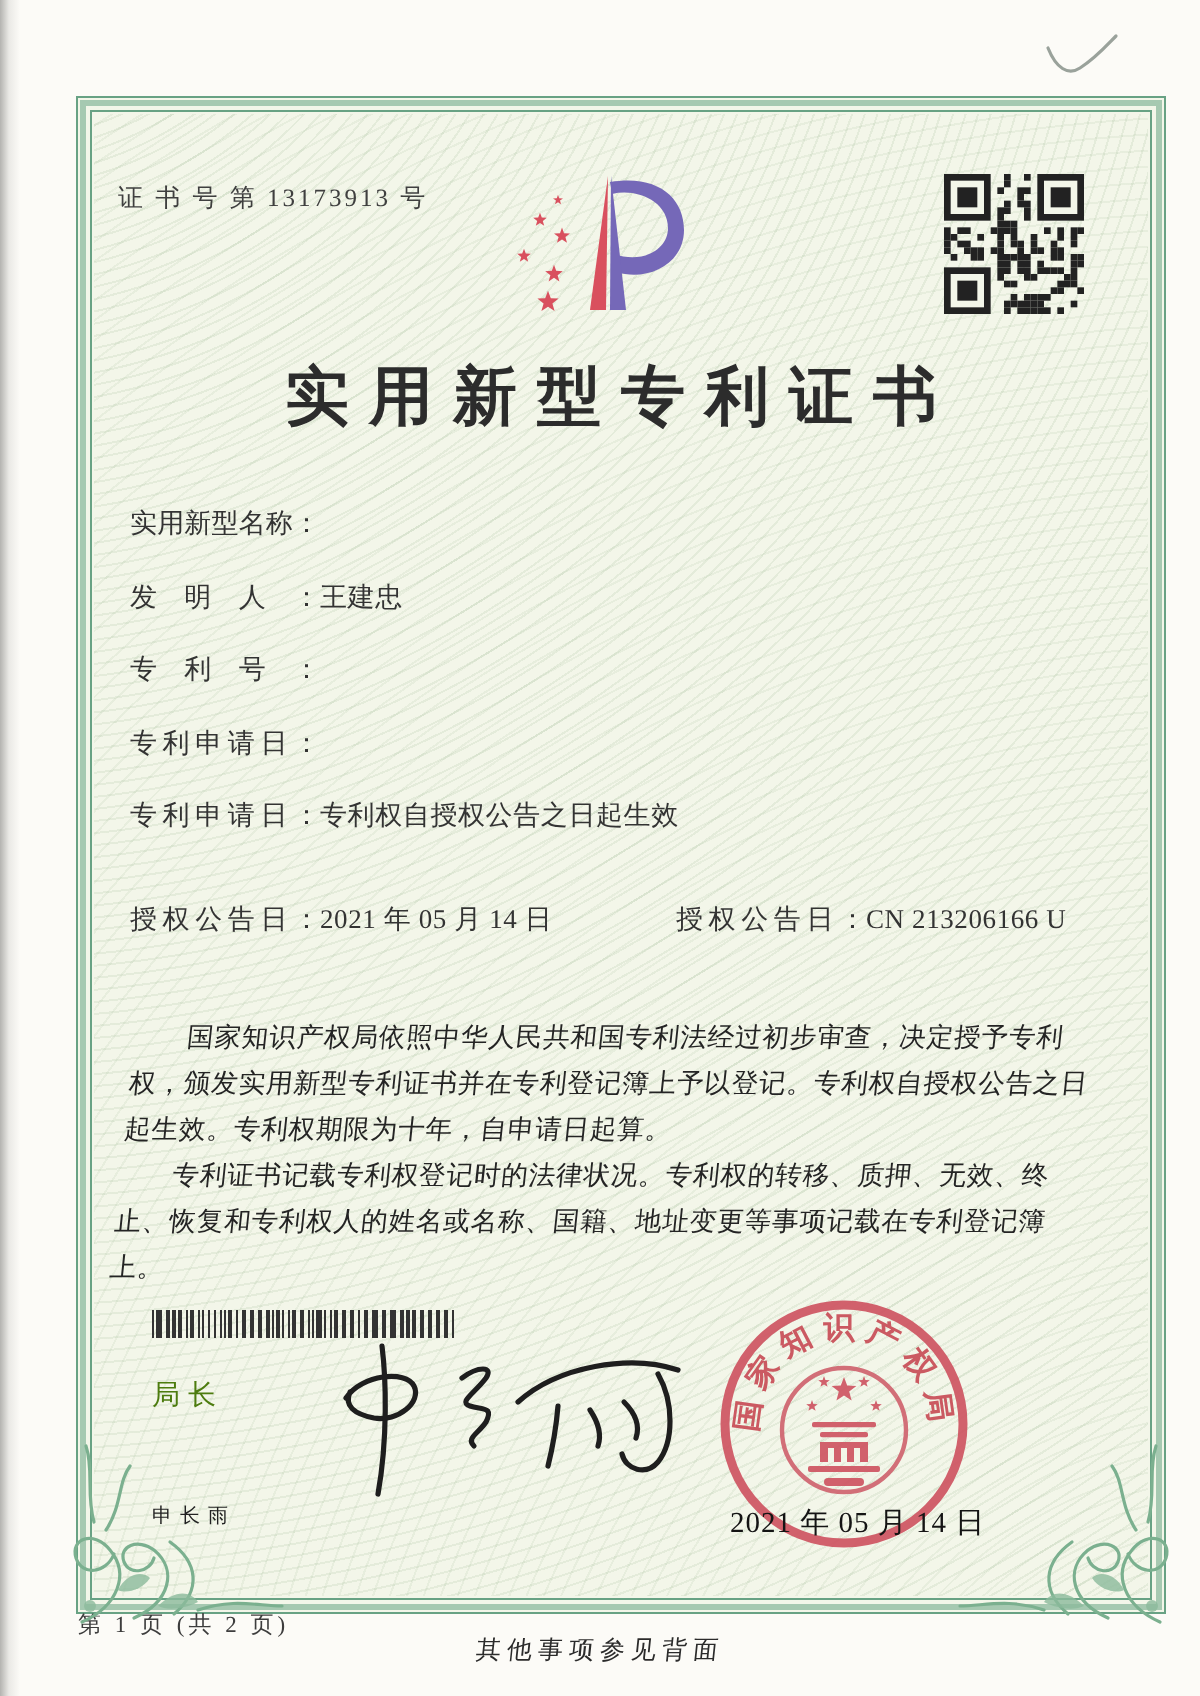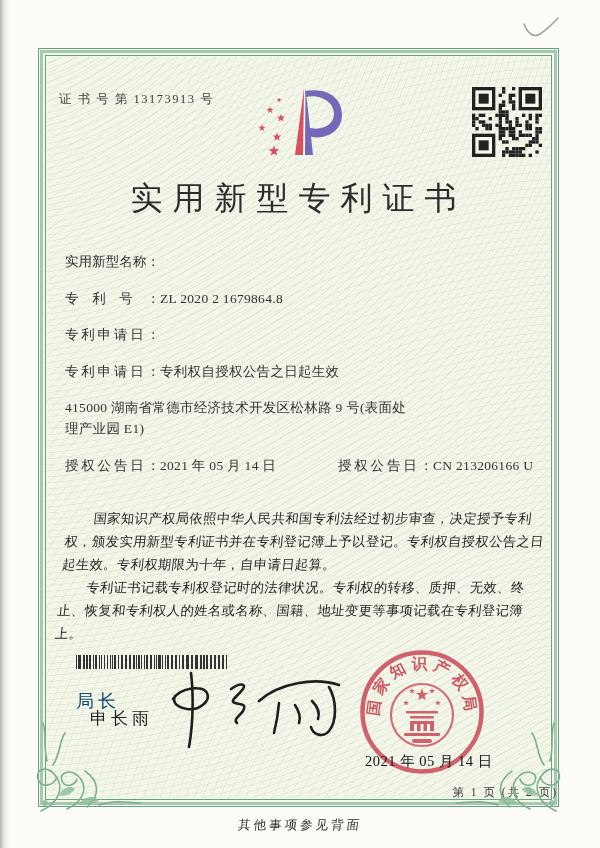--- a/index.html
+++ b/index.html
@@ -9,55 +9,55 @@
     font-family:"Liberation Serif","DejaVu Serif",serif;
   }
   .scan{position:absolute;inset:0;background:#fcfbf7;}
   
   .scan::before{content:"";position:absolute;left:0;top:0;bottom:0;width:10px;
     background:linear-gradient(90deg,rgba(80,80,78,.42),rgba(140,140,138,.16) 45%,transparent);z-index:9;}
   .pen-mark{position:absolute;left:518px;top:14px;width:46px;height:32px;z-index:8;}
 
   
   .frame{position:absolute;left:38px;top:48px;width:519px;height:757px;
-    border:1px solid #68a284;background:#f3f6e9;}
+    border:1px solid #68a284;background:#f3f6e9;padding-left:24px;}
   .frame::before{content:"";position:absolute;inset:1px;border:3px solid #a6c9b1;pointer-events:none;z-index:2;}
   .frame::after{content:"";position:absolute;inset:6px;border:1px solid #68a284;pointer-events:none;z-index:2;}
   .guilloche{position:absolute;inset:8px;z-index:0;
     background:
       repeating-radial-gradient(circle at -10% -20%,rgba(128,164,118,.13) 0 1px,transparent 1px 6px),
       repeating-radial-gradient(circle at 110% 120%,rgba(128,164,118,.10) 0 1px,transparent 1px 8px);}
   .frame > *{z-index:3;}
 
   .cert-no{position:absolute;left:20px;top:42px;font-size:12.5px;letter-spacing:1.5px;color:#3f3f3f;}
   .logo{position:absolute;left:216px;top:34px;width:92px;height:82px;}
   .qr{position:absolute;left:433px;top:38px;width:70px;height:70px;}
   .title{position:absolute;left:0;right:0;top:128px;margin:0;text-align:center;
-    font-size:32px;font-weight:400;letter-spacing:10px;color:#2c2c2c;}
+    font-size:32px;font-weight:700;letter-spacing:10px;color:#2c2c2c;}
 
   .fields{position:absolute;left:26px;top:202px;width:480px;}
   .frow{display:flex;margin-bottom:15.5px;font-size:13.5px;line-height:21px;color:#333;}
   .flabel{flex:0 0 95px;text-align:justify;text-align-last:justify;}
   .fvalue{white-space:pre-line;letter-spacing:.3px;flex:1;}
   .fvalue.half{flex:0 0 178px;}
   .flabel.second{flex:0 0 95px;}
 
   .paras{position:absolute;left:22px;top:458px;width:482px;
     font-size:13.3px;line-height:23px;color:#242424;transform:skewX(-6deg);}
   .paras p{margin:0;text-indent:2em;letter-spacing:.4px;}
 
   .barcode{position:absolute;left:37px;top:606px;width:153px;height:14px;}
-  .signer-title{position:absolute;left:37px;top:640px;font-size:18px;letter-spacing:4px;color:#0c4a6e;}
-  .signer-name{position:absolute;left:37px;top:658px;font-size:17px;letter-spacing:4px;color:#222;margin-left:14px;}
+  .signer-title{position:absolute;left:37px;top:640px;font-size:14px;letter-spacing:4px;color:#4d7c0f;}
+  .signer-name{position:absolute;left:37px;top:702px;font-size:10px;letter-spacing:4px;color:#222;}
   .signature{position:absolute;left:118px;top:612px;width:195px;height:100px;}
 
   .seal{position:absolute;left:316px;top:596px;width:134px;height:134px;opacity:.93;}
   .seal-date{position:absolute;left:326px;top:703px;font-size:14.5px;letter-spacing:.5px;color:#141414;}
 
-  .page-num{position:absolute;left:0;right:0;top:736px;text-align:right;
+  .page-num{position:absolute;left:0;right:0;top:756px;text-align:left;
     font-size:11.5px;letter-spacing:2px;color:#3d3d3d;}
 
   .orn{position:absolute;bottom:-9px;width:112px;height:124px;z-index:4;}
   .orn.left{left:-6px;}
   .orn.right{right:-6px;transform:scaleX(-1);}
 
   .back-note{position:absolute;left:0;right:0;top:817px;text-align:center;
     font-size:12.5px;letter-spacing:3px;color:#2b2b2b;transform:skewX(-6deg);}
 </style>
 </head>
@@ -217,33 +217,34 @@
         <rect x="6.666666666666667" y="53.333333333333336" width="10" height="10" fill="#222"></rect>
       </svg>
 
     <h1 class="title">实用新型专利证书</h1>
 
     <div class="fields">
       <div class="frow">
         <span class="flabel">实用新型名称：</span>
       </div>
       <div class="frow">
+        <span class="flabel">发明人：</span>
+        <span class="fvalue">王建忠</span>
+      </div>
+      <div class="frow">
         <span class="flabel">专利号：</span>
-        <span class="fvalue">ZL 2020 2 1679864.8</span>
       </div>
       <div class="frow">
         <span class="flabel">专利申请日：</span>
       </div>
       <div class="frow">
         <span class="flabel">专利申请日：</span>
         <span class="fvalue">专利权自授权公告之日起生效</span>
       </div>
       <div class="frow">
-        <span class="fvalue">415000 湖南省常德市经济技术开发区松林路 9 号(表面处
-理产业园 E1)</span>
       </div>
       <div class="frow">
         <span class="flabel">授权公告日：</span>
         <span class="fvalue half">2021 年 05 月 14 日</span>
         <span class="flabel second">授权公告日：</span>
         <span class="fvalue">CN 213206166 U</span>
       </div>
     </div>
 
     <div class="paras">

